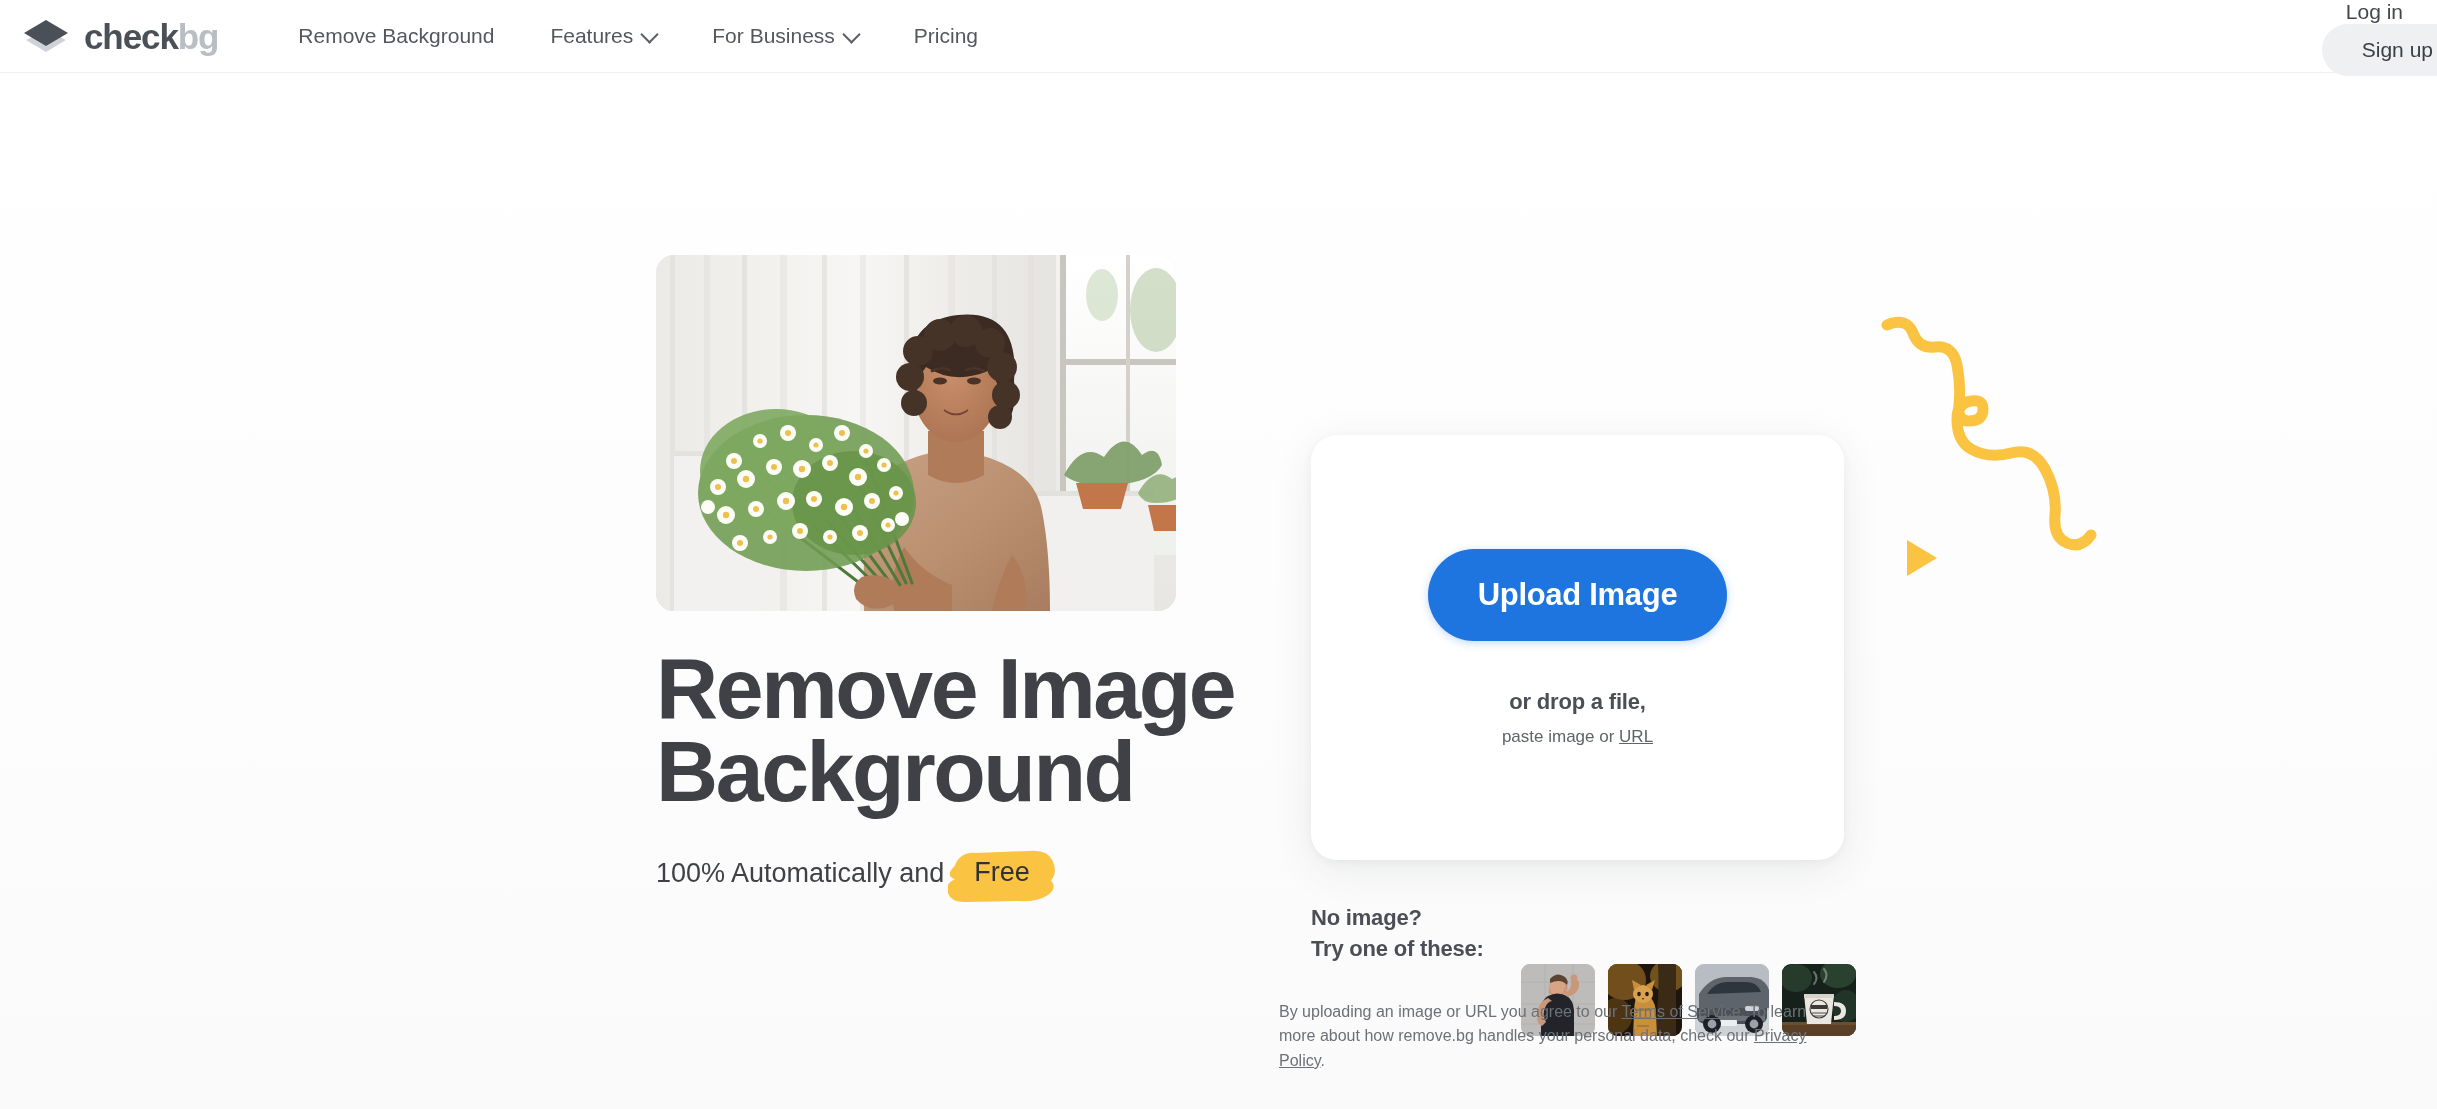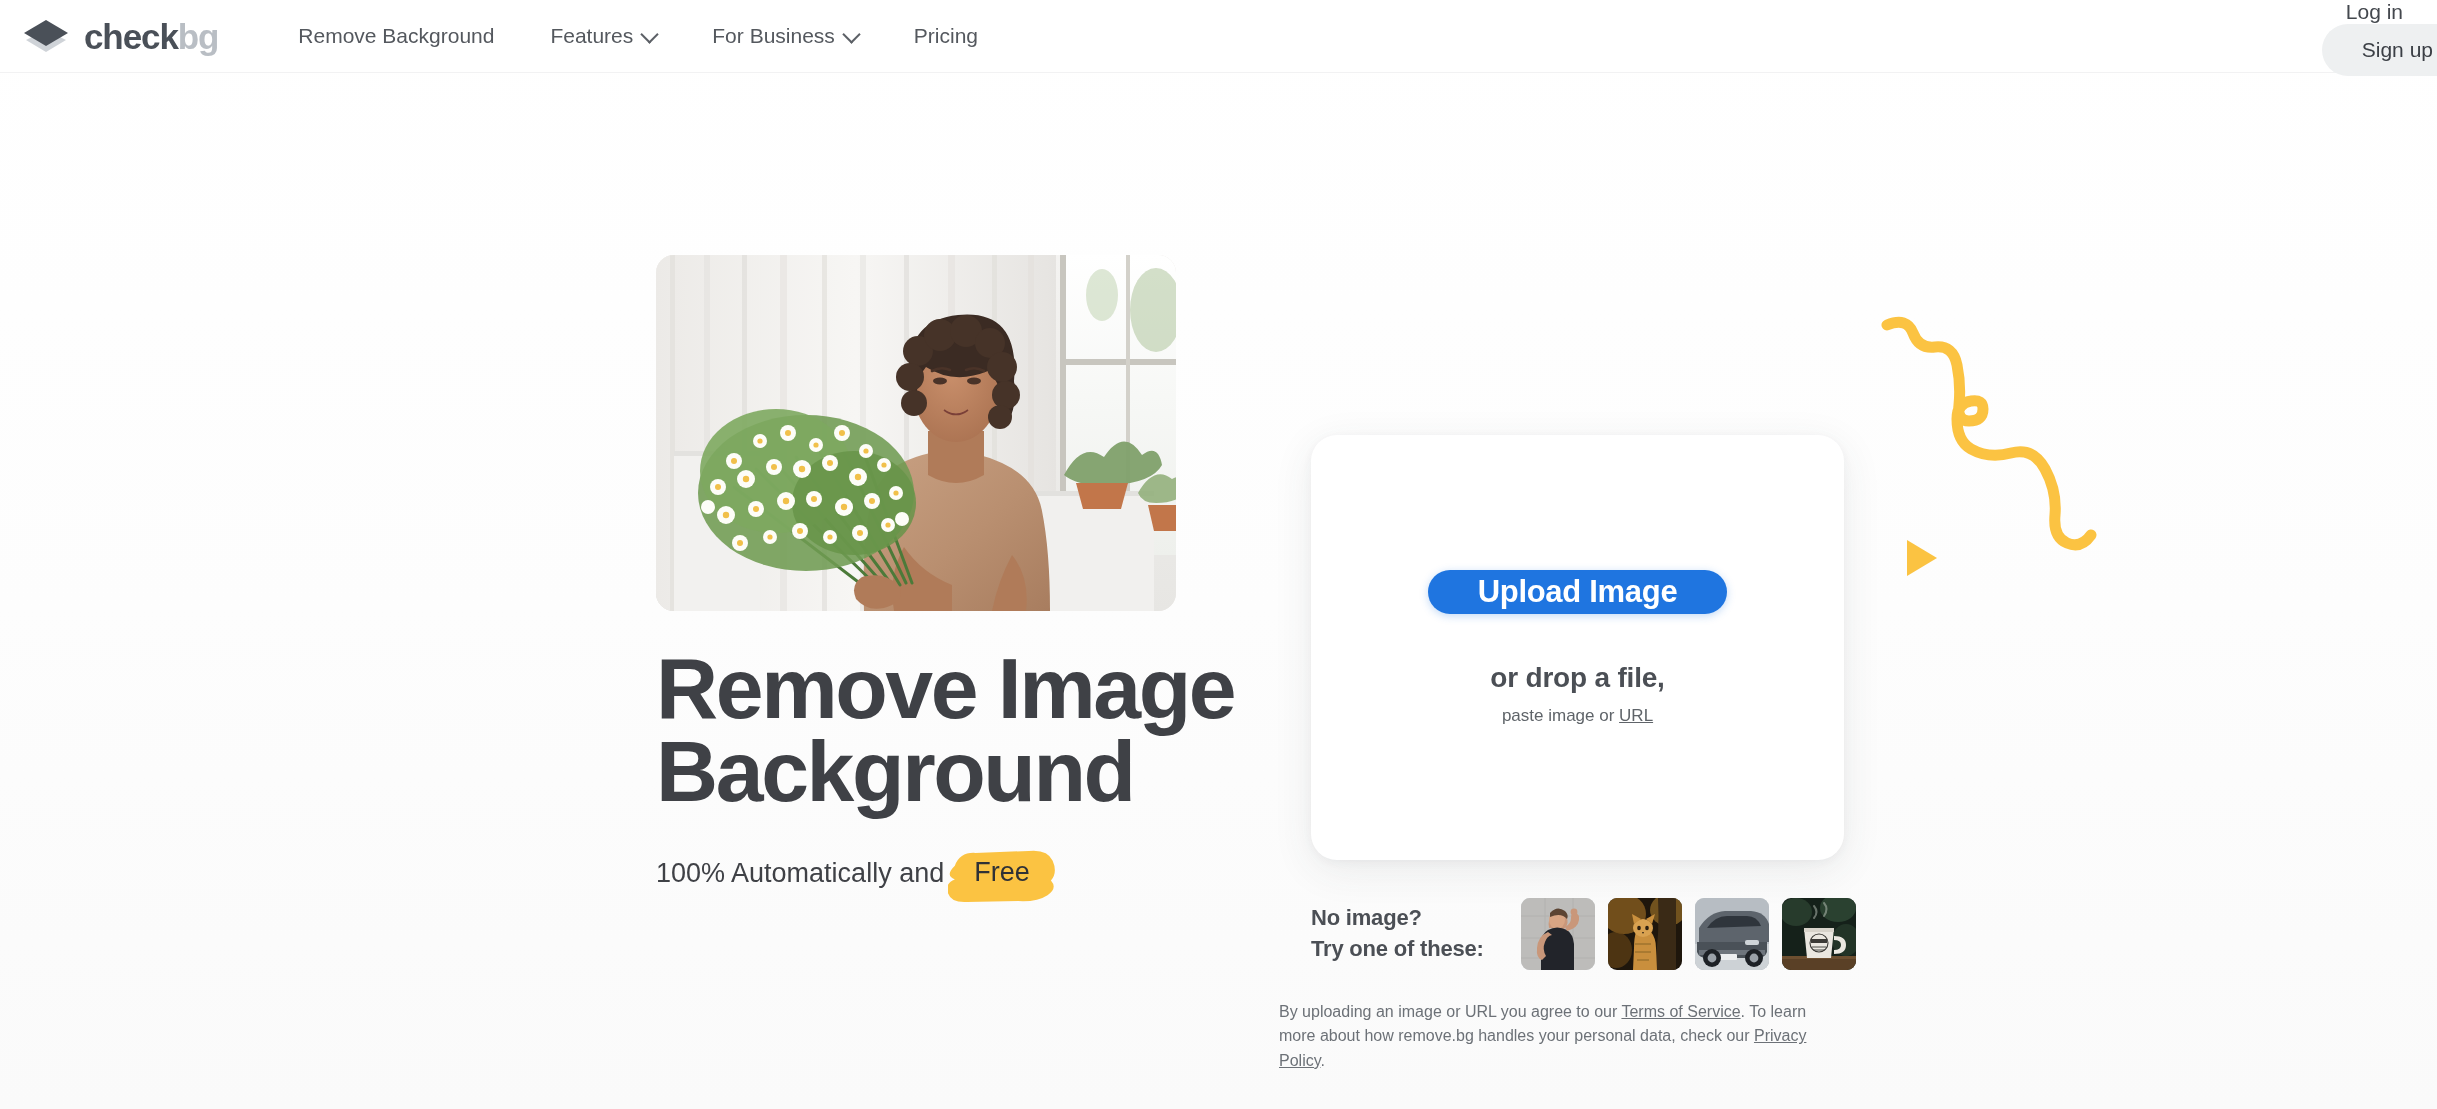--- a/index.html
+++ b/index.html
@@ -222,29 +222,29 @@
     align-items: center;
     justify-content: center;
   }
   #upload-btn {
     background: #1f75e0;
     color: #ffffff;
     font-size: 31px;
     font-weight: 600;
     border: none;
     border-radius: 999px;
-    padding: 4px 50px;
+    padding: 28px 50px;
     cursor: pointer;
     font-family: inherit;
     box-shadow: 0 2px 8px rgba(31,117,224,0.28);
     letter-spacing: -0.3px;
   }
   #drop-text {
     margin-top: 48px;
-    font-size: 28px;
+    font-size: 22px;
     font-weight: 600;
     color: #4b4f55;
     letter-spacing: -0.2px;
   }
   #paste-line {
     margin-top: 12px;
     font-size: 17px;
     color: #5f6469;
   }
   #paste-line .url-link {
@@ -254,20 +254,21 @@
   }
 
   
   #samples-row {
     position: absolute;
     left: 1311px;
     top: 898px;
     width: 545px;
     display: flex;
     align-items: flex-start;
+    flex-direction: column;
   }
   #samples-label {
     font-size: 22px;
     font-weight: 600;
     color: #4b4f55;
     line-height: 1.42;
     letter-spacing: -0.2px;
     padding-top: 4px;
     white-space: nowrap;
   }

